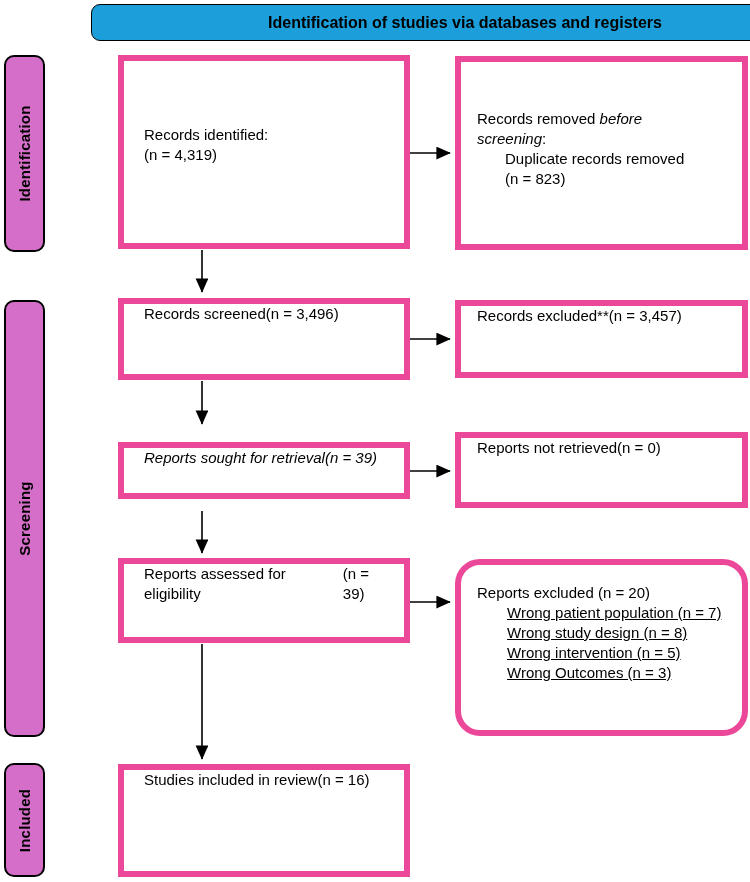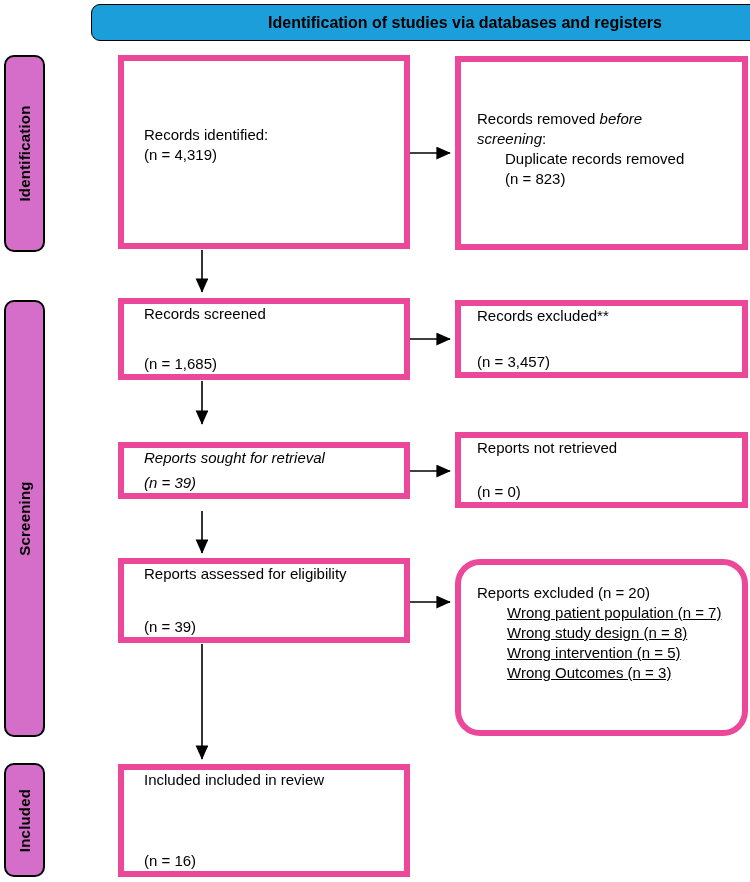--- a/index.html
+++ b/index.html
@@ -61,22 +61,22 @@
     position: absolute;
     background: #fff;
     border: 6px solid #ec4899;
     font-size: 15px;
     line-height: 20px;
   }
   .box-col-left  { left: 70px;  width: 292px; margin-left: 48px; }
   .box-col-right { left: 455px; width: 293px; }
   .box-center {
     display: flex;
-    flex-direction: column;
-    justify-content: space-between;
+    flex-direction: row;
+    justify-content: flex-start;
   }
   .pad-left  { padding-left: 20px; padding-right: 10px; }
   .pad-right { padding-left: 16px; padding-right: 8px; }
   .box-records-identified   { top: 55px;  height: 194px; padding-top: 64px; }
   .box-records-removed      { top: 56px;  height: 194px; padding-top: 47px; }
   .box-records-screened     { top: 298px; height: 82px; }
   .box-records-excluded     { top: 300px; height: 78px; }
   .box-reports-sought       { top: 442px; height: 57px; font-style: italic; }
   .box-reports-not-retrieved{ top: 432px; height: 76px; }
   .box-reports-assessed     { top: 558px; height: 85px; }
@@ -128,21 +128,21 @@
 
   <div class="box box-col-right box-records-removed pad-right">
     <div><span>Records removed </span><span class="it">before</span></div>
     <div><span class="it">screening</span><span>:</span></div>
     <div class="indent-sub">Duplicate records removed</div>
     <div class="indent-sub">(n = 823)</div>
   </div>
 
   <div class="box box-col-left box-records-screened box-center pad-left">
     <div>Records screened</div>
-    <div>(n = 1,685)</div>
+    <div>(n = 3,496)</div>
   </div>
 
   <div class="box box-col-right box-records-excluded box-center pad-right">
     <div>Records excluded**</div>
     <div>(n = 3,457)</div>
   </div>
 
   <div class="box box-col-left box-reports-sought box-center pad-left">
     <div>Reports sought for retrieval</div>
     <div>(n = 39)</div>
@@ -160,17 +160,17 @@
 
   <div class="box box-col-right box-reports-excluded pad-right">
     <div>Reports excluded (n = 20)</div>
     <div class="indent-sub2">Wrong patient population (n = 7)</div>
     <div class="indent-sub2">Wrong study design (n = 8)</div>
     <div class="indent-sub2">Wrong intervention (n = 5)</div>
     <div class="indent-sub2">Wrong Outcomes (n = 3)</div>
   </div>
 
   <div class="box box-col-left box-studies-included box-center pad-left">
-    <div>Included included in review</div>
+    <div>Studies included in review</div>
     <div>(n = 16)</div>
   </div>
 
 </div>
 
 </body></html>

